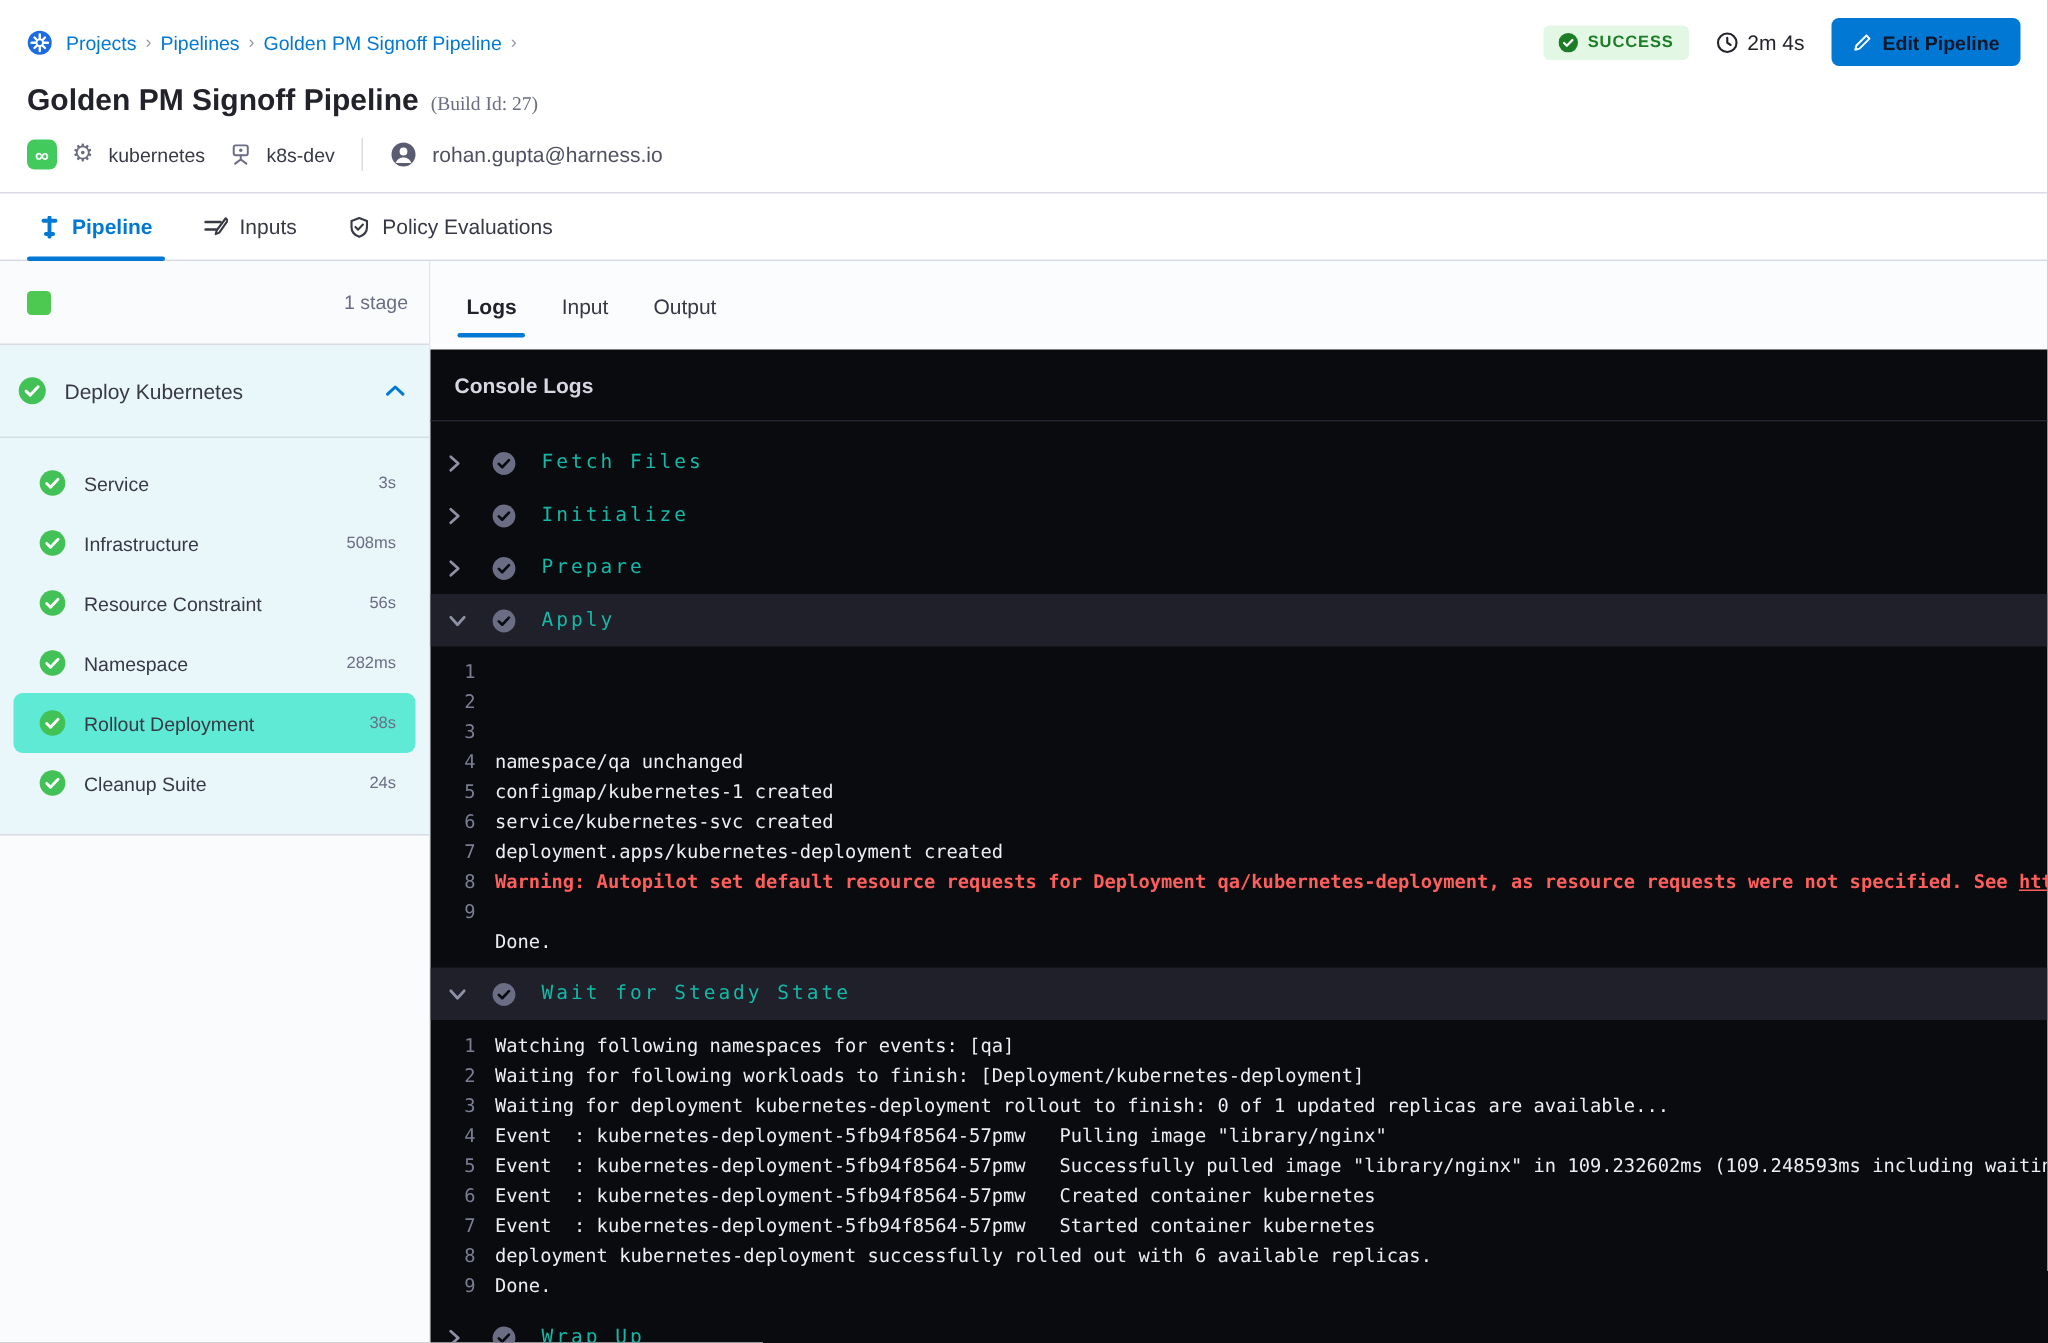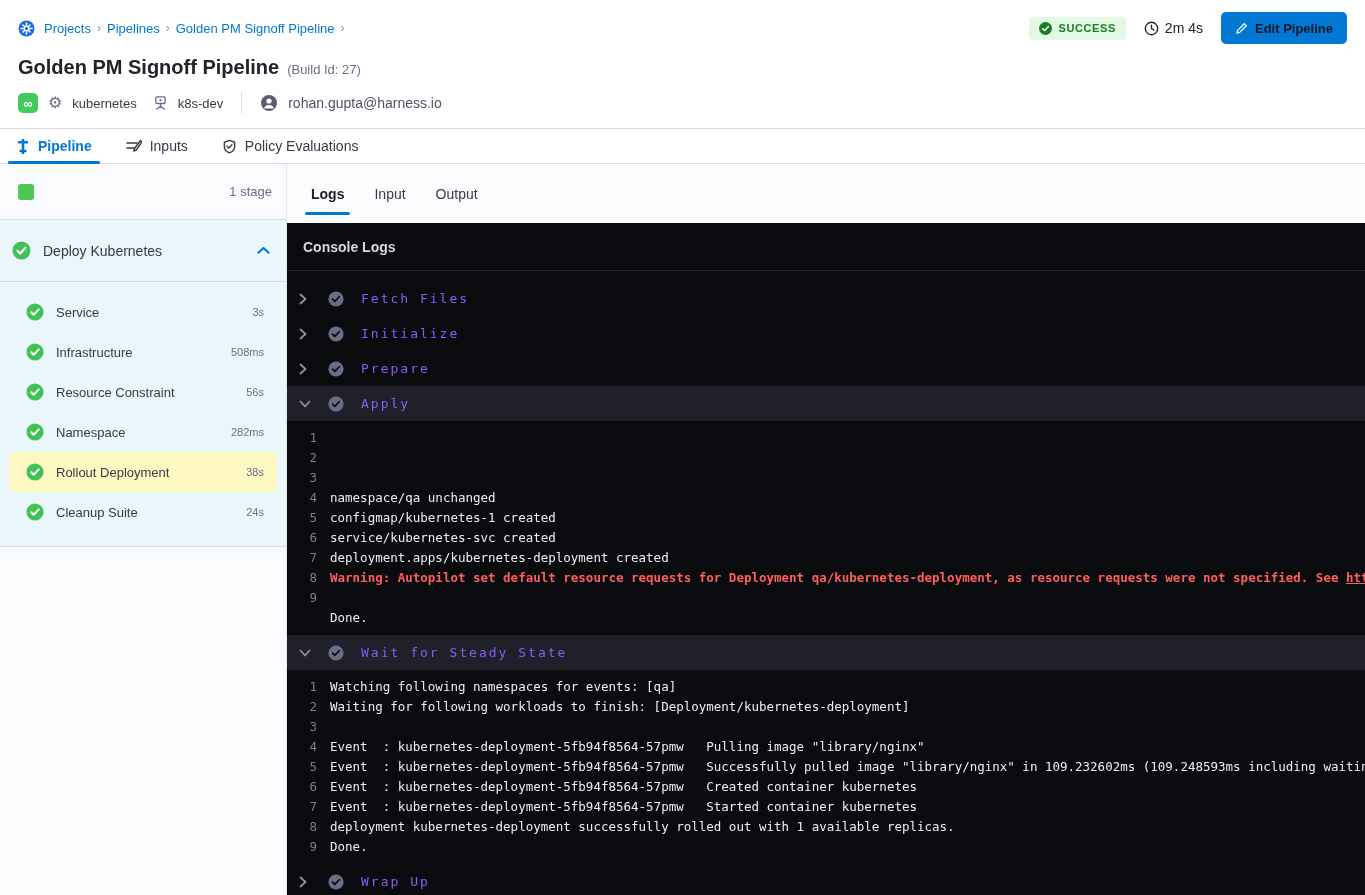--- a/index.html
+++ b/index.html
@@ -16,32 +16,32 @@
   .hdr-right { margin-left:auto; display:flex; align-items:center; gap:18px; }
   .badge { display:inline-flex; align-items:center; gap:6px; background:#e3f7e5;
     color:#1c7d26; font-size:11px; font-weight:bold; letter-spacing:.6px;
     padding:5px 10px; border-radius:4px; }
   .dur { display:inline-flex; align-items:center; gap:6px; font-size:14px; color:#22222a; }
   .btn-primary { display:inline-flex; align-items:center; gap:7px; background:#0278d5;
     color:#0f172a; font-size:13px; font-weight:600; border:none; border-radius:5px;
     height:32px; padding:0 14px; cursor:pointer; }
   .title-row { display:flex; align-items:baseline; gap:8px; margin-top:12px; }
   .pg-title { font-size:20px; font-weight:bold; color:#22222a; }
-  .build-id { font-size:13px; color:#6b6d85; }
+  .build-id { font-size:13px; color:#6b6d85;font-family:Liberation Serif, serif; }
   .meta-row { display:flex; align-items:center; gap:10px; margin-top:13px; padding-bottom:14px; }
   .meta-txt { font-size:13px; color:#383946; }
   .meta-user { font-size:14px; color:#4f5162; }
   .vdiv { width:1px; height:22px; background:#d9dae5; margin:0 8px; }
   .cd-chip { width:20px; height:20px; border-radius:5px; background:#42ca5c; color:#fff;
     display:flex; align-items:center; justify-content:center; font-size:13px; font-weight:bold; }
   .gear { color:#6b6d85; font-size:16px; line-height:1; }
 
   
   .tabs-row { border-top:1px solid #d9dae5; border-bottom:1px solid #d9dae5;
-    display:flex; align-items:stretch; gap:10px; padding:0 4px; height:36px; background:#fff; }
+    display:flex; align-items:stretch; gap:10px; padding:0 14px; height:46px; background:#fff; }
   .tab { display:flex; align-items:center; gap:8px; padding:0 12px; font-size:14px;
     color:#383946; cursor:pointer; position:relative; }
   .tab.active { color:#0278d5; font-weight:bold; }
   .tab.active:after { content:""; position:absolute; left:4px; right:4px; bottom:-1px;
     height:3px; background:#0278d5; border-radius:2px; }
 
   
   .main { flex:1; display:flex; min-height:0; }
   .sidebar { width:287px; min-width:287px; display:flex; flex-direction:column;
     background:#fafbfc; border-right:1px solid #e2e4ee; }
@@ -50,21 +50,21 @@
   .stage-sq { width:16px; height:16px; border-radius:3px; background:#4dc952; cursor:pointer; }
   .stage-count { margin-left:auto; font-size:13px; color:#6b6d85; }
   .stage-panel { background:#e9f6fa; border-bottom:1px solid #d9dae5; padding-bottom:8px; }
   .stage-head { height:62px; display:flex; align-items:center; gap:12px; padding:0 16px 0 12px;
     cursor:pointer; border-bottom:1px solid #d3dfe4; }
   .stage-name { font-size:14px; color:#383946; }
   .chev-up { margin-left:auto; color:#0278d5; }
   .step-list { padding:10px 0 6px 0; }
   .step { height:40px; display:flex; align-items:center; gap:12px; margin:0 9px;
     padding:0 13px 0 17px; border-radius:6px; cursor:pointer; }
-  .step.selected { background:#fef9c3; }
+  .step.selected { background:#5eead4; }
   .step-name { font-size:13px; color:#383946; }
   .step-dur { margin-left:auto; font-size:11px; color:#6b6d85; }
 
   
   .rpanel { flex:1; display:flex; flex-direction:column; min-width:0; }
   .log-tabs { height:59px; background:#fbfcfe; display:flex; align-items:stretch;
     gap:6px; padding:0 12px; }
   .log-tab { display:flex; align-items:center; padding:0 12px; font-size:14px;
     color:#383946; cursor:pointer; position:relative;text-align:center; }
   .log-tab.active { font-weight:bold; color:#22222a; }
@@ -74,21 +74,21 @@
   .console { flex:1; background:#0a0b0f; display:flex; flex-direction:column;
     min-height:0; font-family:"DejaVu Sans Mono", monospace; }
   .console-head { height:48px; display:flex; align-items:center; padding:0 16px;
     border-bottom:1px solid #23252f; font-family:"Liberation Sans", sans-serif;
     font-size:14px; font-weight:bold; color:#d6d7e3; }
   .console-body { flex:1; overflow:hidden; padding-top:10px; }
   .sec-head { height:35px; display:flex; align-items:center; gap:17px;
     padding:0 12px; cursor:pointer; }
   .sec-head.expanded { background:#1f202a; }
   .sec-chev { color:#8f90a6; width:12px; display:flex; }
-  .sec-title { font-size:13px; color:#8b5cf6; letter-spacing:2px; white-space:pre; }
+  .sec-title { font-size:13px; color:#14b8a6; letter-spacing:2px; white-space:pre; }
   .sec-lines { padding:6px 0 8px 0; }
   .log-line { height:20px; display:flex; align-items:center; font-size:12.5px;
     white-space:pre; overflow:hidden; }
   .ln { width:30px; min-width:30px; text-align:right; color:#7b7d93; }
   .lt { margin-left:13px; color:#ededf3; }
   .log-line.warning .lt { color:#ff5e5c; font-weight:bold; }
   .log-link { text-decoration:underline; color:#ff5e5c; cursor:pointer; }
 
   svg { display:block; }
 </style>
@@ -367,26 +367,26 @@
                 </span>
       <svg width="16" height="16" viewBox="0 0 20 20">
                   <circle cx="10" cy="10" r="9.5" fill="#6b6d85"></circle>
                   <path d="M5.7 10.3l2.8 2.8 5.6-5.9" stroke="#0a0b0f" stroke-width="2.2" fill="none" stroke-linecap="round" stroke-linejoin="round"></path>
                 </svg>
       <span class="sec-title">Wait for Steady State</span>
     </div>
     <div class="sec-lines">
                 <div class="log-line"><span class="ln">1</span><span class="lt">Watching following namespaces for events: [qa]</span></div>
                 <div class="log-line"><span class="ln">2</span><span class="lt">Waiting for following workloads to finish: [Deployment/kubernetes-deployment]</span></div>
-                <div class="log-line"><span class="ln">3</span></div>
+                <div class="log-line"><span class="ln">3</span><span class="lt">Waiting for deployment kubernetes-deployment rollout to finish: 0 of 1 updated replicas are available...</span></div>
                 <div class="log-line"><span class="ln">4</span><span class="lt">Event  : kubernetes-deployment-5fb94f8564-57pmw   Pulling image "library/nginx"</span></div>
                 <div class="log-line"><span class="ln">5</span><span class="lt">Event  : kubernetes-deployment-5fb94f8564-57pmw   Successfully pulled image "library/nginx" in 109.232602ms (109.248593ms including waiting)</span></div>
                 <div class="log-line"><span class="ln">6</span><span class="lt">Event  : kubernetes-deployment-5fb94f8564-57pmw   Created container kubernetes</span></div>
                 <div class="log-line"><span class="ln">7</span><span class="lt">Event  : kubernetes-deployment-5fb94f8564-57pmw   Started container kubernetes</span></div>
-                <div class="log-line"><span class="ln">8</span><span class="lt">deployment kubernetes-deployment successfully rolled out with 1 available replicas.</span></div>
+                <div class="log-line"><span class="ln">8</span><span class="lt">deployment kubernetes-deployment successfully rolled out with 6 available replicas.</span></div>
                 <div class="log-line"><span class="ln">9</span><span class="lt">Done.</span></div>
               </div>
   </div>
 
   <div class="log-section">
     <div class="sec-head">
       <span class="sec-chev">
                   <svg width="8" height="12" viewBox="0 0 8 12">
                     <path d="M1.5 1.5L6.5 6l-5 4.5" stroke="#8f90a6" stroke-width="1.8" fill="none" stroke-linecap="round" stroke-linejoin="round"></path>
                   </svg>

